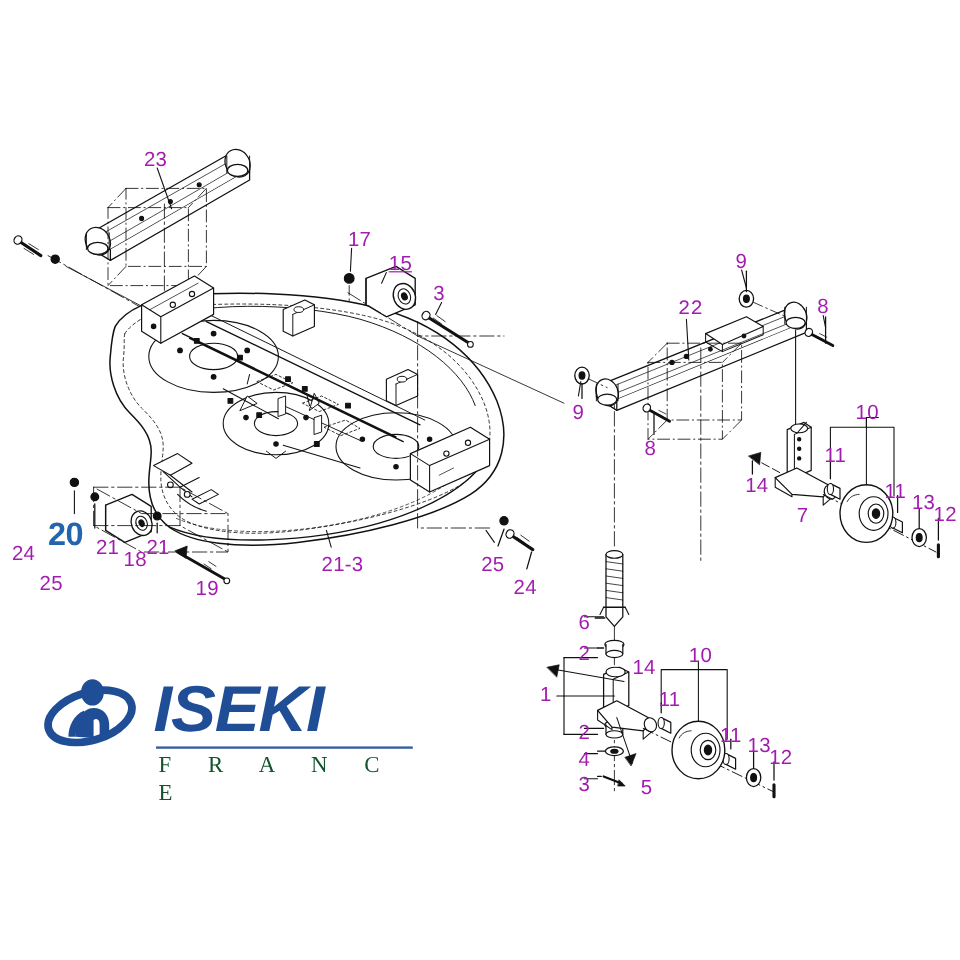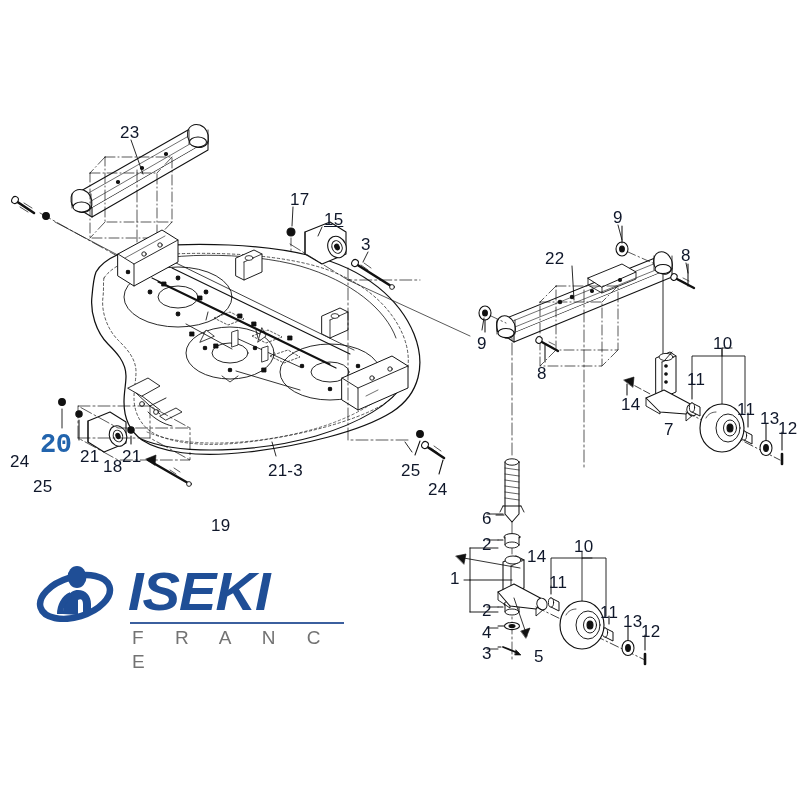--- a/index.html
+++ b/index.html
@@ -20,31 +20,30 @@
     position: absolute;
     left: 0;
     top: 0;
     width: 800px;
     height: 800px;
   }
   .callout {
     position: absolute;
     font-family: "Liberation Sans", sans-serif;
     font-size: 17px;
-    color: #0f172a;
+    color: #a21caf;
     white-space: nowrap;
     line-height: 1;
     letter-spacing: 0.2px;
   }
   .callout.highlight {
     color: #2264ad;
     font-weight: bold;
     font-size: 27px;
     letter-spacing: -0.5px;
-    font-family: Liberation Mono, monospace;
   }
   
   #logo-block {
     position: absolute;
     left: 36px;
     top: 562px;
     width: 312px;
     height: 92px;
   }
   #logo-mark {
@@ -72,23 +71,23 @@
     transform: scaleX(1.04);
     transform-origin: left center;
   }
   #logo-rule {
     width: 214px;
     height: 2px;
     background: #3b5f9e;
     margin: 2px 0 2px 2px;
   }
   #logo-sub {
-    font-family: Liberation Sans, sans-serif;
+    font-family: Liberation Serif, serif;
     font-size: 19px;
-    color: #737373;
+    color: #14532d;
     letter-spacing: 13px;
     margin: 0;
     padding-left: 4px;
     line-height: 24px;
   }
 </style>
 </head>
 <body>
 
 <div id="page">
@@ -541,35 +540,35 @@
 
   <div id="callout-layer">
       <div class="callout" style="left: 10px; top: 453px;">24</div>
       <div class="callout" style="left: 33px; top: 478px;">25</div>
       <div class="callout" style="left: 120px; top: 124px;">23</div>
       <div class="callout" style="left: 290px; top: 191px;">17</div>
       <div class="callout" style="left: 324px; top: 211px; text-decoration: underline;">15</div>
       <div class="callout" style="left: 361px; top: 236px;">3</div>
       <div class="callout" style="left: 613px; top: 209px;">9</div>
       <div class="callout" style="left: 681px; top: 247px;">8</div>
-      <div class="callout" style="left: 545px; top: 250px;">22</div>
+      <div class="callout" style="left: 565px; top: 250px; font-family: Liberation Mono, monospace;">22</div>
       <div class="callout" style="left: 477px; top: 335px;">9</div>
       <div class="callout" style="left: 537px; top: 365px;">8</div>
       <div class="callout" style="left: 713px; top: 335px;">10</div>
       <div class="callout" style="left: 687px; top: 371px;">11</div>
       <div class="callout" style="left: 737px; top: 401px;">11</div>
       <div class="callout" style="left: 760px; top: 410px;">13</div>
       <div class="callout" style="left: 778px; top: 420px;">12</div>
       <div class="callout" style="left: 621px; top: 396px;">14</div>
       <div class="callout" style="left: 664px; top: 421px;">7</div>
       <div class="callout highlight" style="left: 40px; top: 432px;">20</div>
       <div class="callout" style="left: 80px; top: 448px;">21</div>
       <div class="callout" style="left: 103px; top: 458px;">18</div>
       <div class="callout" style="left: 122px; top: 448px;">21</div>
-      <div class="callout" style="left: 163px; top: 517px; margin-left: 48px;">19</div>
+      <div class="callout" style="left: 163px; top: 482px;">19</div>
       <div class="callout" style="left: 268px; top: 462px;">21-3</div>
       <div class="callout" style="left: 401px; top: 462px;">25</div>
       <div class="callout" style="left: 428px; top: 481px;">24</div>
       <div class="callout" style="left: 482px; top: 510px;">6</div>
       <div class="callout" style="left: 482px; top: 536px;">2</div>
       <div class="callout" style="left: 450px; top: 570px;">1</div>
       <div class="callout" style="left: 527px; top: 548px;">14</div>
       <div class="callout" style="left: 482px; top: 602px;">2</div>
       <div class="callout" style="left: 482px; top: 624px;">4</div>
       <div class="callout" style="left: 482px; top: 645px;">3</div>

